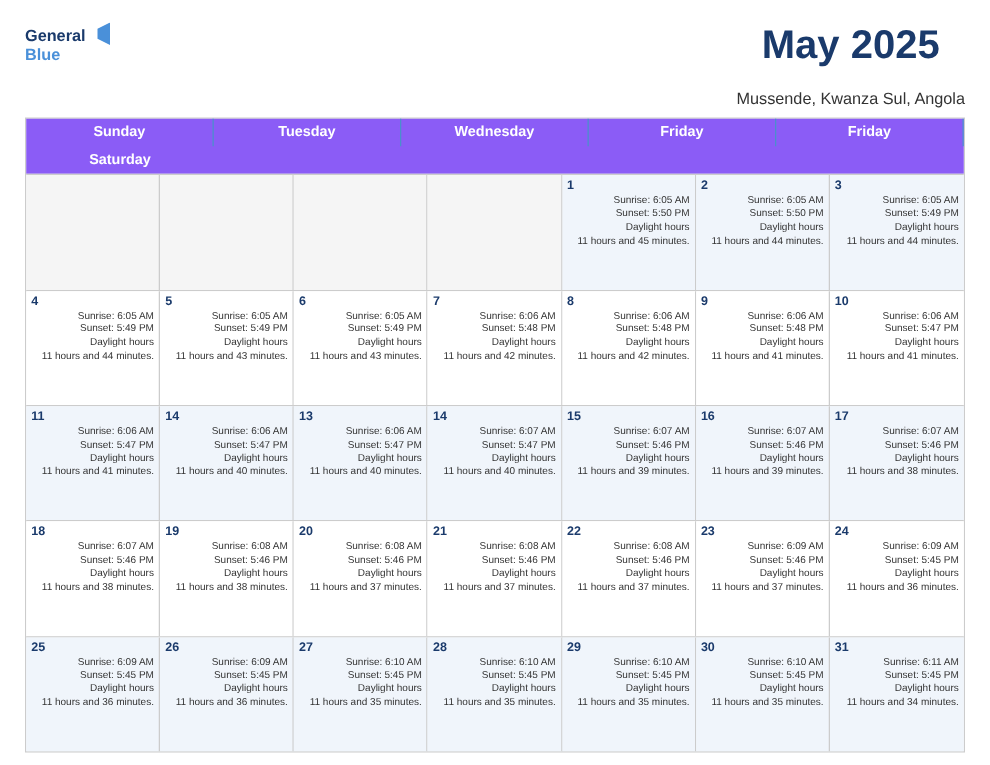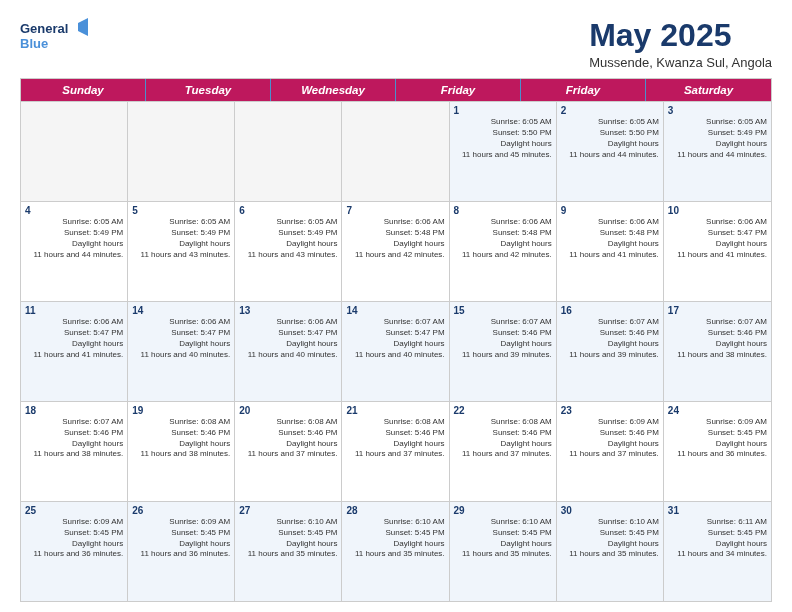--- a/index.html
+++ b/index.html
@@ -22,44 +22,43 @@
       justify-content: space-between;
       align-items: flex-start;
       margin-bottom: 8px;
     }
     .logo {
       display: flex;
       align-items: center;
       gap: 4px;
     }
     .title-block {
-      text-align: left;
+      text-align: center;
     }
     .month-title {
       font-size: 32px;
       font-weight: bold;
       color: #1a3a6b;
       line-height: 1.1;
     }
     .location {
       font-size: 13px;
       color: #333;
-      margin-top: 2px;
+      margin-top: 18px;
     }
     .calendar {
       flex: 1;
       display: flex;
       flex-direction: column;
       border: 1px solid #ccc;
     }
     .cal-header-row {
       display: grid;
-      grid-template-columns: repeat(6, 1fr);
-      background: #be185d;
-      font-style: italic;
+      grid-template-columns: repeat(5, 1fr);
+      background: #8b5cf6;
     }
     .cal-header-cell {
       color: #fff;
       font-size: 11.5px;
       font-weight: bold;
       padding: 5px 4px;
       text-align: center;
       border-right: 1px solid #4a8fcc;
     }
     .cal-header-cell:last-child { border-right: none; }

